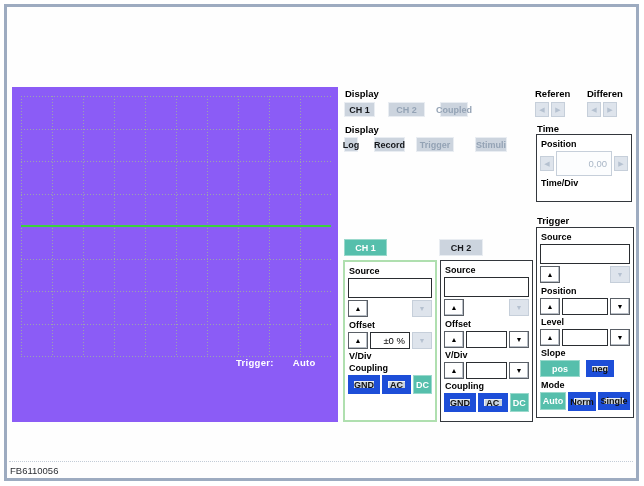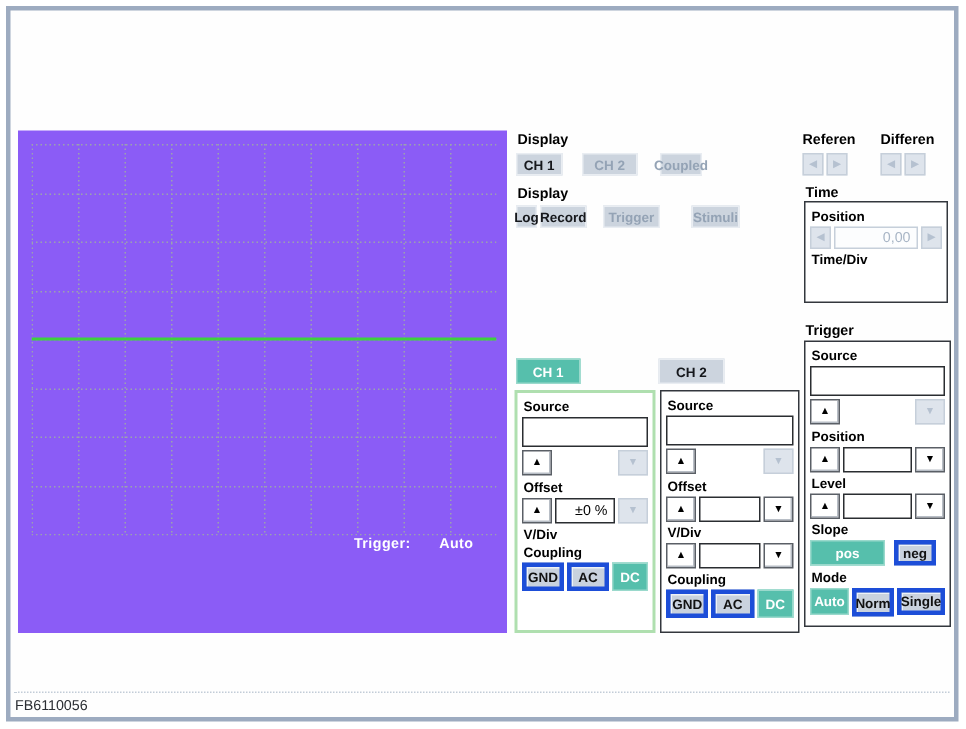--- a/index.html
+++ b/index.html
@@ -17,21 +17,21 @@
   .seclabel{position:absolute;font-size:9.5px;font-weight:bold;color:#000;white-space:nowrap;text-align:right;}
   .minilabel{font-size:9px;font-weight:bold;color:#000;margin:1px 0 2px 1px;white-space:nowrap;}
 
   
   .flatbtn{height:15px;display:flex;align-items:center;justify-content:center;
     background:#CCD4DE;border:1px solid #e9edf2;box-sizing:border-box;
     font-size:9px;font-weight:bold;color:#16181c;}
   .flatbtn.dim{color:#94A3B5;}
   .row{position:absolute;display:flex;}
   .btn3d{display:flex;align-items:center;justify-content:center;background:#C9D2DE;
-    border:3px solid #1d4ed8;box-shadow:inset 1px 1px 0 #eef2f6;box-sizing:border-box;
+    border:6px solid #1d4ed8;box-shadow:inset 1px 1px 0 #eef2f6;box-sizing:border-box;
     font-size:9px;font-weight:bold;color:#111;}
   .tealbtn{display:flex;align-items:center;justify-content:center;background:#56BFAC;
     border:1px solid #9ad9cc;box-sizing:border-box;font-size:9px;font-weight:bold;color:#fff;}
 
   .arrowbtn{width:14px;height:15px;display:flex;align-items:center;justify-content:center;
     background:#fff;border:1px solid #5a5f66;box-shadow:inset -1px -1px 0 #b8bec6;
     box-sizing:border-box;font-size:7px;color:#000;line-height:1;}
   .arrowbtn.dis{background:#DEE4EC;border:1px solid #c6cfda;box-shadow:none;color:#b5c1d0;}
   .udbtn{width:20px;height:17px;}
 
@@ -86,21 +86,21 @@
   <div class="seclabel" style="left:345px;top:88px;">Display</div>
   <div class="row" style="left:344px;top:102px;">
     <div class="flatbtn" style="width:31px;">CH 1</div>
     <div class="flatbtn dim" style="width:37px;margin-left:13px;">CH 2</div>
     <div class="flatbtn dim" style="width:28px;margin-left:15px;">Coupled</div>
   </div>
 
   <div class="seclabel" style="left:345px;top:124px;">Display</div>
   <div class="row" style="left:344px;top:137px;">
     <div class="flatbtn" style="width:14px;">Log</div>
-    <div class="flatbtn" style="width:31px;margin-left:2px;">Record</div>
+    <div class="flatbtn" style="width:31px;margin-left:16px;">Record</div>
     <div class="flatbtn dim" style="width:38px;margin-left:11px;">Trigger</div>
     <div class="flatbtn dim" style="width:32px;margin-left:21px;">Stimuli</div>
   </div>
 
   <div class="seclabel" style="left:535px;top:88px;">Referen</div>
   <div class="row" style="left:535px;top:102px;gap:2px;">
     <div class="arrowbtn dis">
         <span>◀</span>
       </div>
     <div class="arrowbtn dis">
@@ -117,21 +117,21 @@
       </div>
   </div>
 
   <div class="seclabel" style="left:537px;top:123px;">Time</div>
   <div class="panelbox" style="left:536px;top:134px;width:96px;height:68px;">
     <div class="minilabel">Position</div>
     <div class="spinrow">
       <div class="arrowbtn dis">
           <span>◀</span>
         </div>
-      <div class="field dis" style="height:15px;">0,00</div>
+      <div class="field dis" style="height:25px;">0,00</div>
       <div class="arrowbtn dis">
           <span>▶</span>
         </div>
     </div>
     <div class="minilabel">Time/Div</div>
   </div>
 
   <div class="seclabel" style="left:537px;top:215px;">Trigger</div>
   <div class="panelbox" style="left:536px;top:227px;width:98px;height:191px;">
     <div class="minilabel">Source</div>
@@ -159,21 +159,21 @@
       <div class="arrowbtn udbtn">
           <span>▲</span>
         </div>
       <div class="field"></div>
       <div class="arrowbtn udbtn">
           <span>▼</span>
         </div>
     </div>
     <div class="minilabel">Slope</div>
     <div style="display:flex;gap:6px;margin-bottom:3px;">
-      <div class="tealbtn" style="width:50px;height:17px;">pos</div>
+      <div class="tealbtn" style="width:40px;height:17px;">pos</div>
       <div class="btn3d" style="width:28px;height:17px;">neg</div>
     </div>
     <div class="minilabel">Mode</div>
     <div style="display:flex;gap:2px;">
       <div class="tealbtn" style="width:26px;height:18px;">Auto</div>
       <div class="btn3d" style="width:28px;height:19px;">Norm</div>
       <div class="btn3d" style="width:32px;height:18px;">Single</div>
     </div>
   </div>
 

